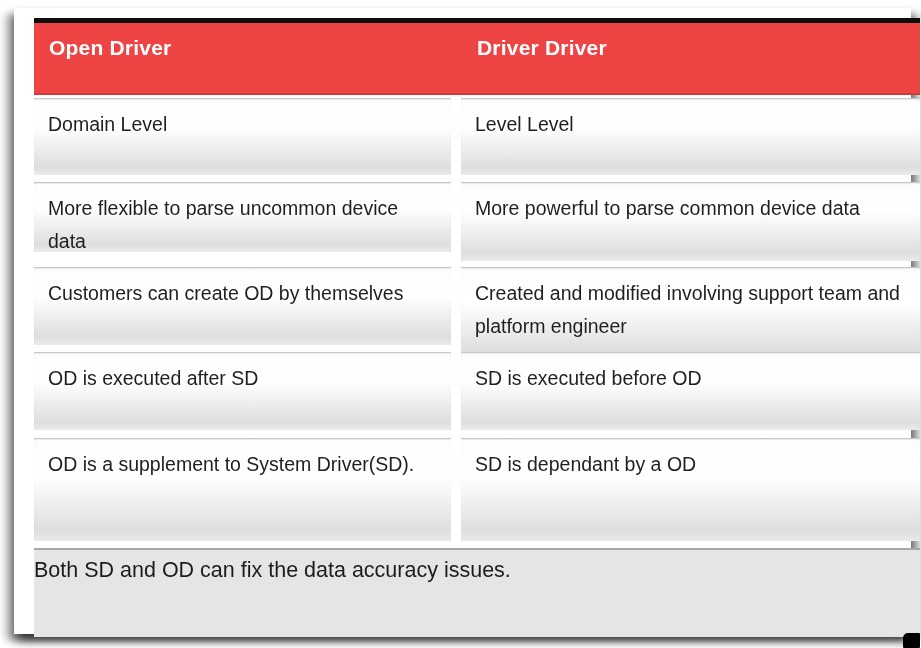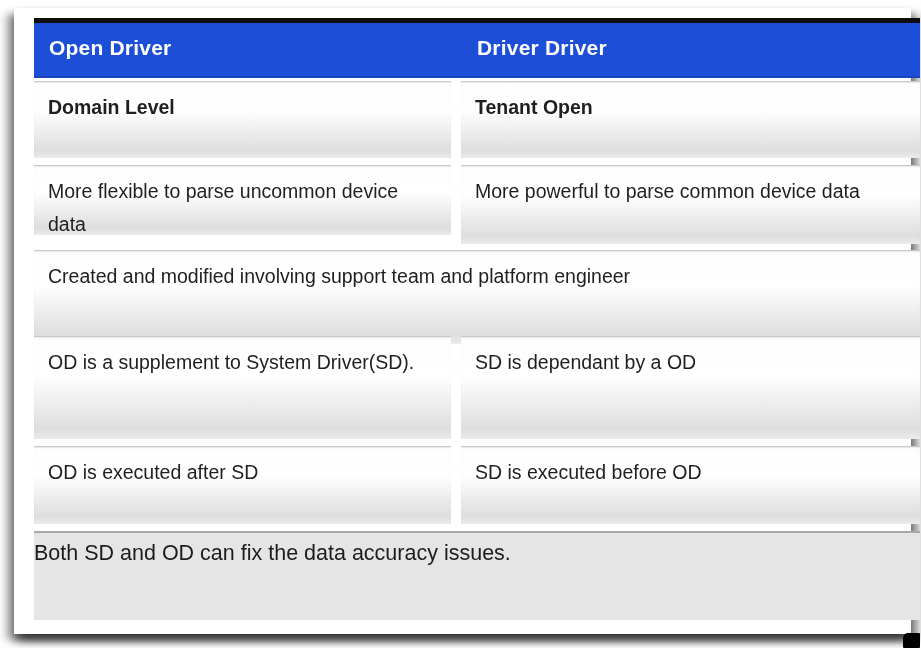--- a/index.html
+++ b/index.html
@@ -12,31 +12,31 @@
     background:#ffffff;
     box-shadow:0 7px 8px rgba(0,0,0,0.55),
                -8px 6px 8px rgba(0,0,0,0.32),
                8px 6px 8px rgba(0,0,0,0.35);
   }
   .tbl{
     position:absolute;left:20px;top:10px;width:886px;
   }
   .topline{height:5px;background:#0d0d0d;}
   .header-row{
-    display:flex;height:55px;background:#1d4ed8;
+    display:flex;height:72px;background:#ef4444;
     box-shadow:inset 0 -2px 0 rgba(0,0,0,0.12);
   }
   .header-cell{
     color:#ffffff;font-weight:bold;font-size:21px;
     padding:13px 0 0 15px;box-sizing:border-box;letter-spacing:0.2px;
   }
   .hc1{width:428px;}
   .hc2{flex:1;}
   .row{display:flex;margin-top:7px;}
-  .row.first{margin-top:3px;font-weight:bold;}
+  .row.first{margin-top:3px;}
   .cell{
     box-sizing:border-box;
     background:linear-gradient(180deg,#fdfdfd 0%,#ffffff 38%,#dedede 90%,#ebebeb 100%);
     box-shadow:inset 0 2px 2px -1px rgba(0,0,0,0.28);
     color:#1f1f1f;font-size:19.5px;line-height:33px;
     padding:10px 16px 0 14px;
   }
   .c1{width:417px;margin-right:10px;}
   .c2{flex:1;}
   .footer-row{
@@ -58,40 +58,41 @@
 
     <div class="topline"></div>
 
     <div class="header-row">
       <div class="header-cell hc1">Open Driver</div>
       <div class="header-cell hc2">Driver Driver</div>
     </div>
 
     <div class="row first" style="height:77px;">
       <div class="cell c1" style="height:77px;">Domain Level</div>
-      <div class="cell c2" style="height:77px;">Tenant Open</div>
+      <div class="cell c2" style="height:77px;">Level Level</div>
     </div>
 
     <div class="row" style="height:78px;">
       <div class="cell c1" style="height:70px;">More flexible to parse uncommon device data</div>
       <div class="cell c2" style="height:79px;">More powerful to parse common device data</div>
     </div>
 
     <div class="row" style="height:78px;">
+      <div class="cell c1" style="height:78px;">Customers can create OD by themselves</div>
       <div class="cell c2" style="height:94px;">Created and modified involving support team and platform engineer</div>
+    </div>
+
+    <div class="row" style="height:78px;">
+      <div class="cell c1" style="height:78px;">OD is executed after SD</div>
+      <div class="cell c2" style="height:78px;">SD is executed before OD</div>
     </div>
 
     <div class="row" style="height:103px;margin-top:8px;">
       <div class="cell c1" style="height:103px;">OD is a supplement to System Driver(SD).</div>
       <div class="cell c2" style="height:103px;">SD is dependant by a OD</div>
-    </div>
-
-    <div class="row" style="height:78px;">
-      <div class="cell c1" style="height:78px;">OD is executed after SD</div>
-      <div class="cell c2" style="height:78px;">SD is executed before OD</div>
     </div>
 
     <div class="footer-row">
       <span>Both SD and OD can fix the data accuracy issues.</span>
     </div>
 
   </div>
 </div>
 
 <div class="corner-marker"></div>

